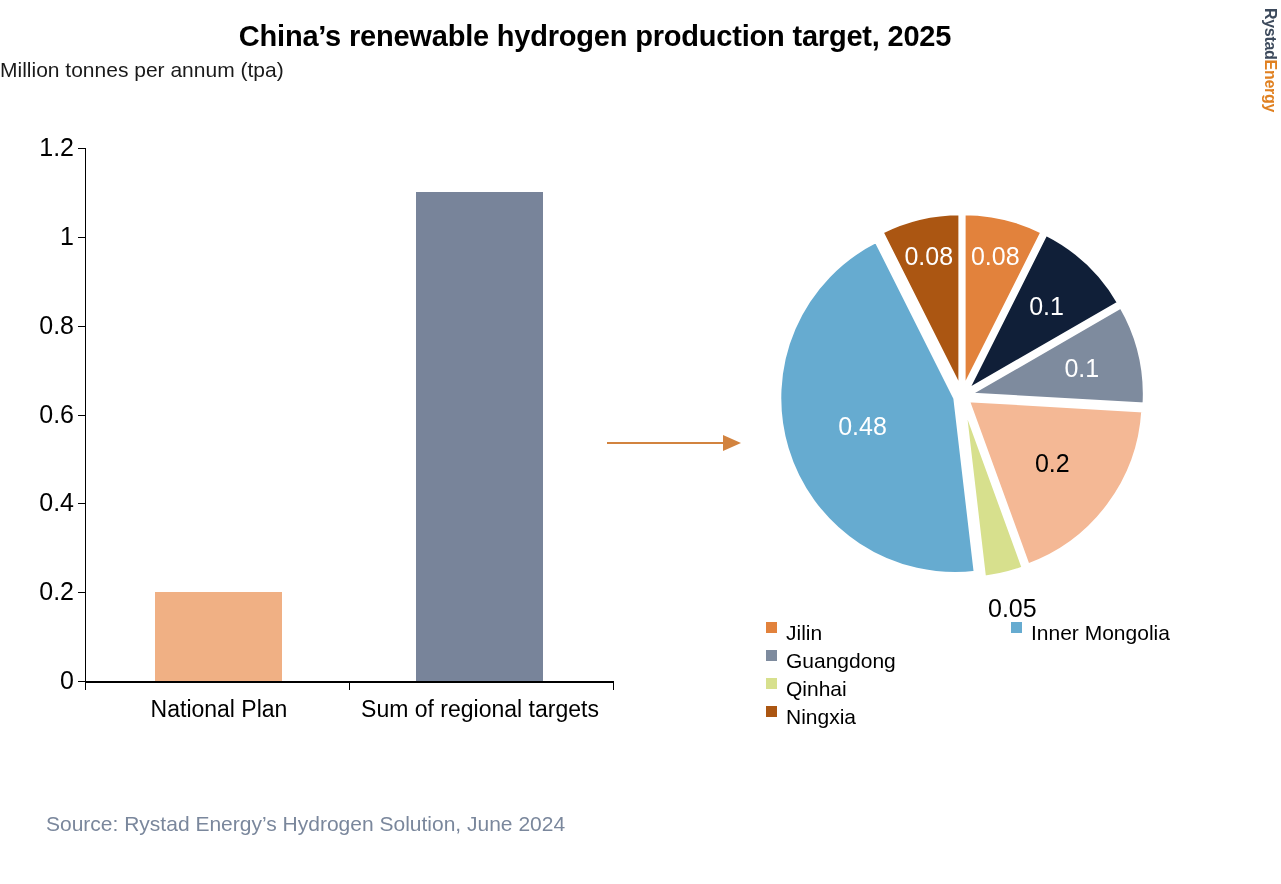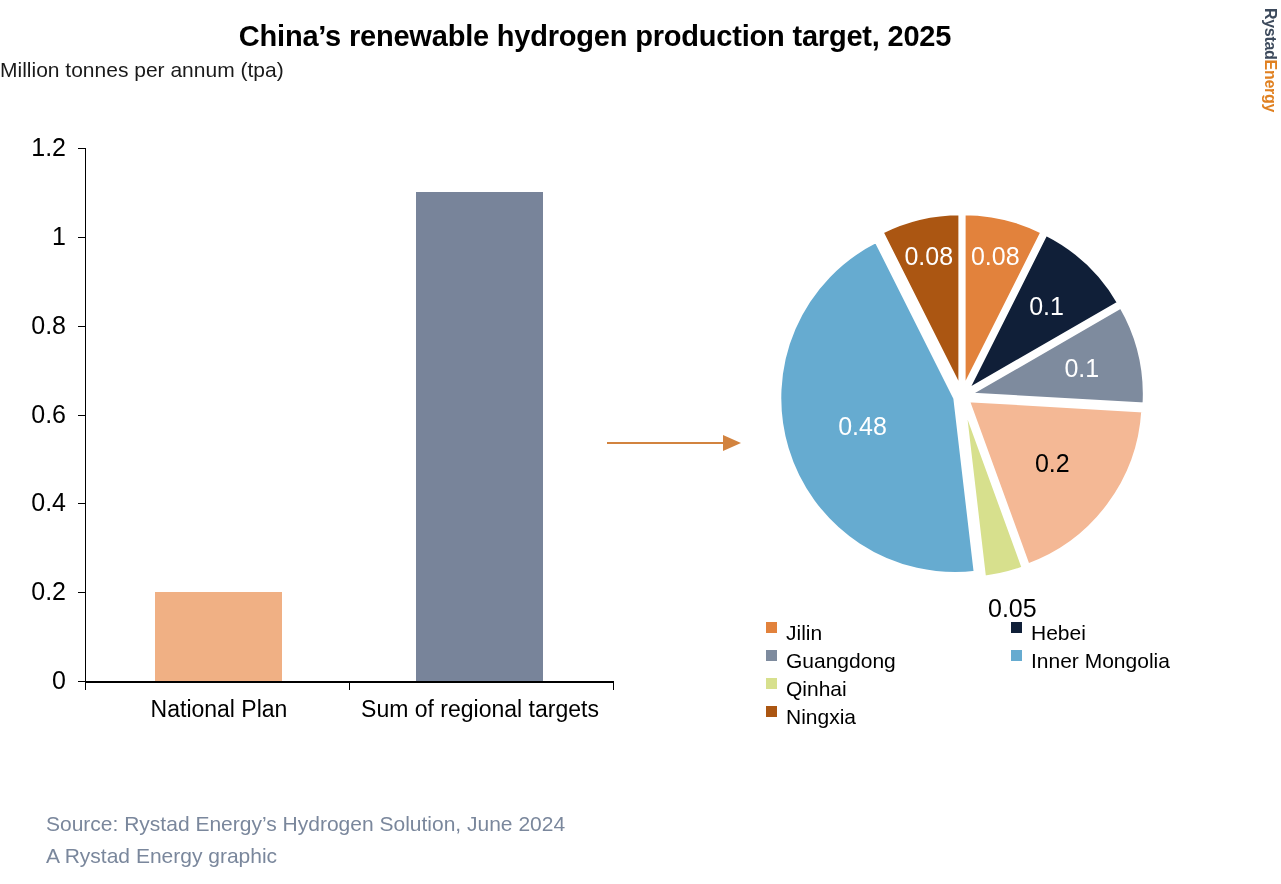--- a/index.html
+++ b/index.html
@@ -35,21 +35,21 @@
     white-space: nowrap;
     font-size: 16px; font-weight: bold; letter-spacing: -0.3px;
   }
   .brand-a { color: #3d4a5c; }
   .brand-b { color: #e08020; }
 
   
   #bar-chart { position: absolute; left: 0; top: 130px; width: 660px; height: 640px; }
 
   .ytick-label {
-    position: absolute; right: 8px; width: 64px;
+    position: absolute; right: 0; width: 64px;
     text-align: right; font-size: 25px; color: #000;
     line-height: 1;
   }
   #ytick-wrap { position: absolute; left: 0; top: 0; width: 74px; height: 560px; }
 
   #yaxis-line {
     position: absolute; left: 85px; top: 18px;
     width: 1px; height: 533px; background: #000;
   }
   .ytick-mark {
@@ -198,28 +198,23 @@
           <span class="legend-swatch" style="background: rgb(215, 224, 141);"></span>
           <span class="legend-text">Qinhai</span>
         </div>
         <div class="legend-item">
           <span class="legend-swatch" style="background: rgb(171, 86, 18);"></span>
           <span class="legend-text">Ningxia</span>
         </div>
       </div>
     <div class="legend-col" id="legend-col-right">
         <div class="legend-item">
-          <span class="legend-swatch" style="background: rgb(16, 31, 56);"></span>
-          <span class="legend-text">Hebei</span>
-        </div>
-        <div class="legend-item">
           <span class="legend-swatch" style="background: rgb(102, 171, 208);"></span>
           <span class="legend-text">Inner Mongolia</span>
         </div>
       </div>
   </div>
 
   <div id="footer">
     <div>Source: Rystad Energy’s Hydrogen Solution, June 2024</div>
-    <div>A Rystad Energy graphic</div>
   </div>
 
 </div>
 
 </body></html>

